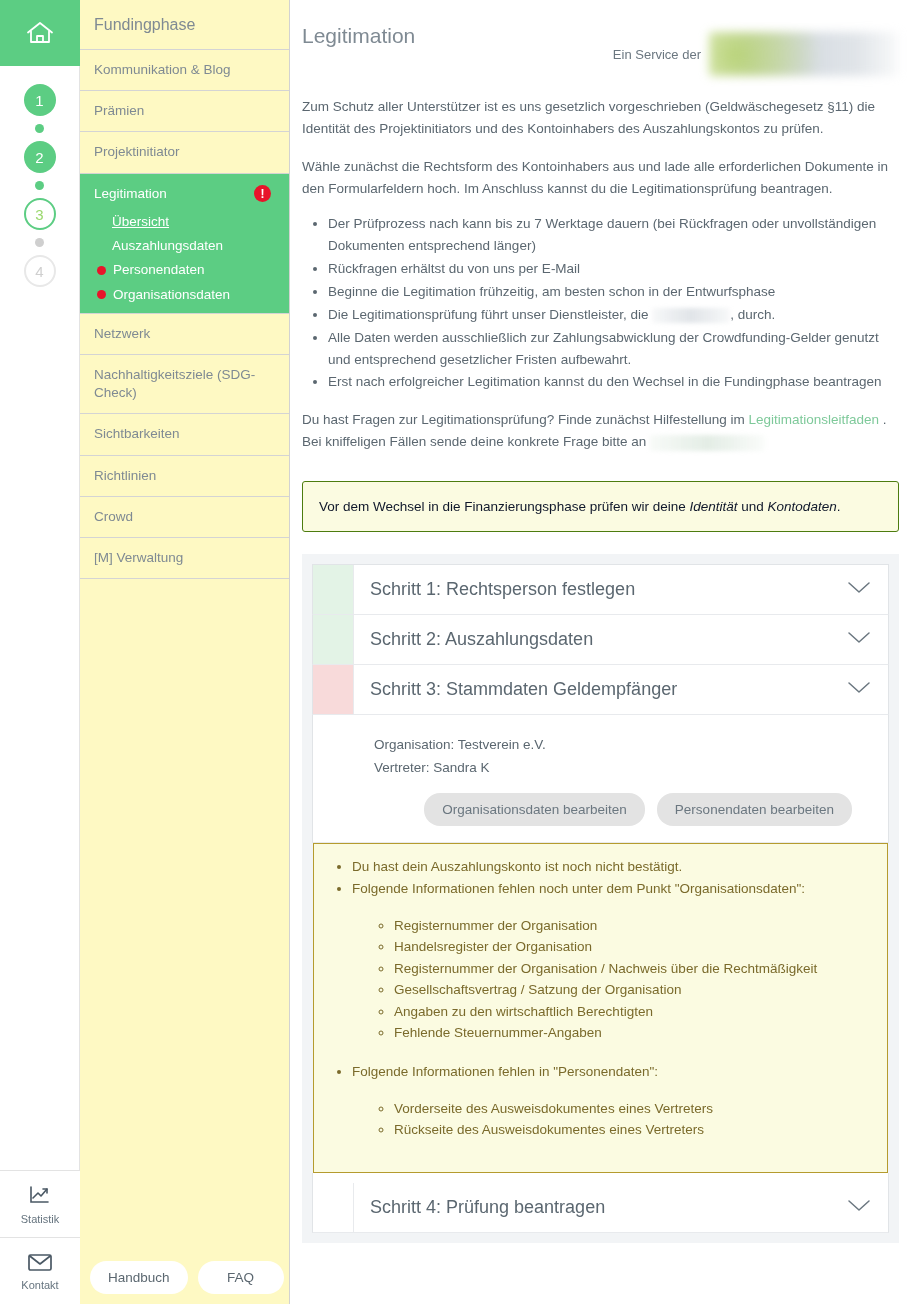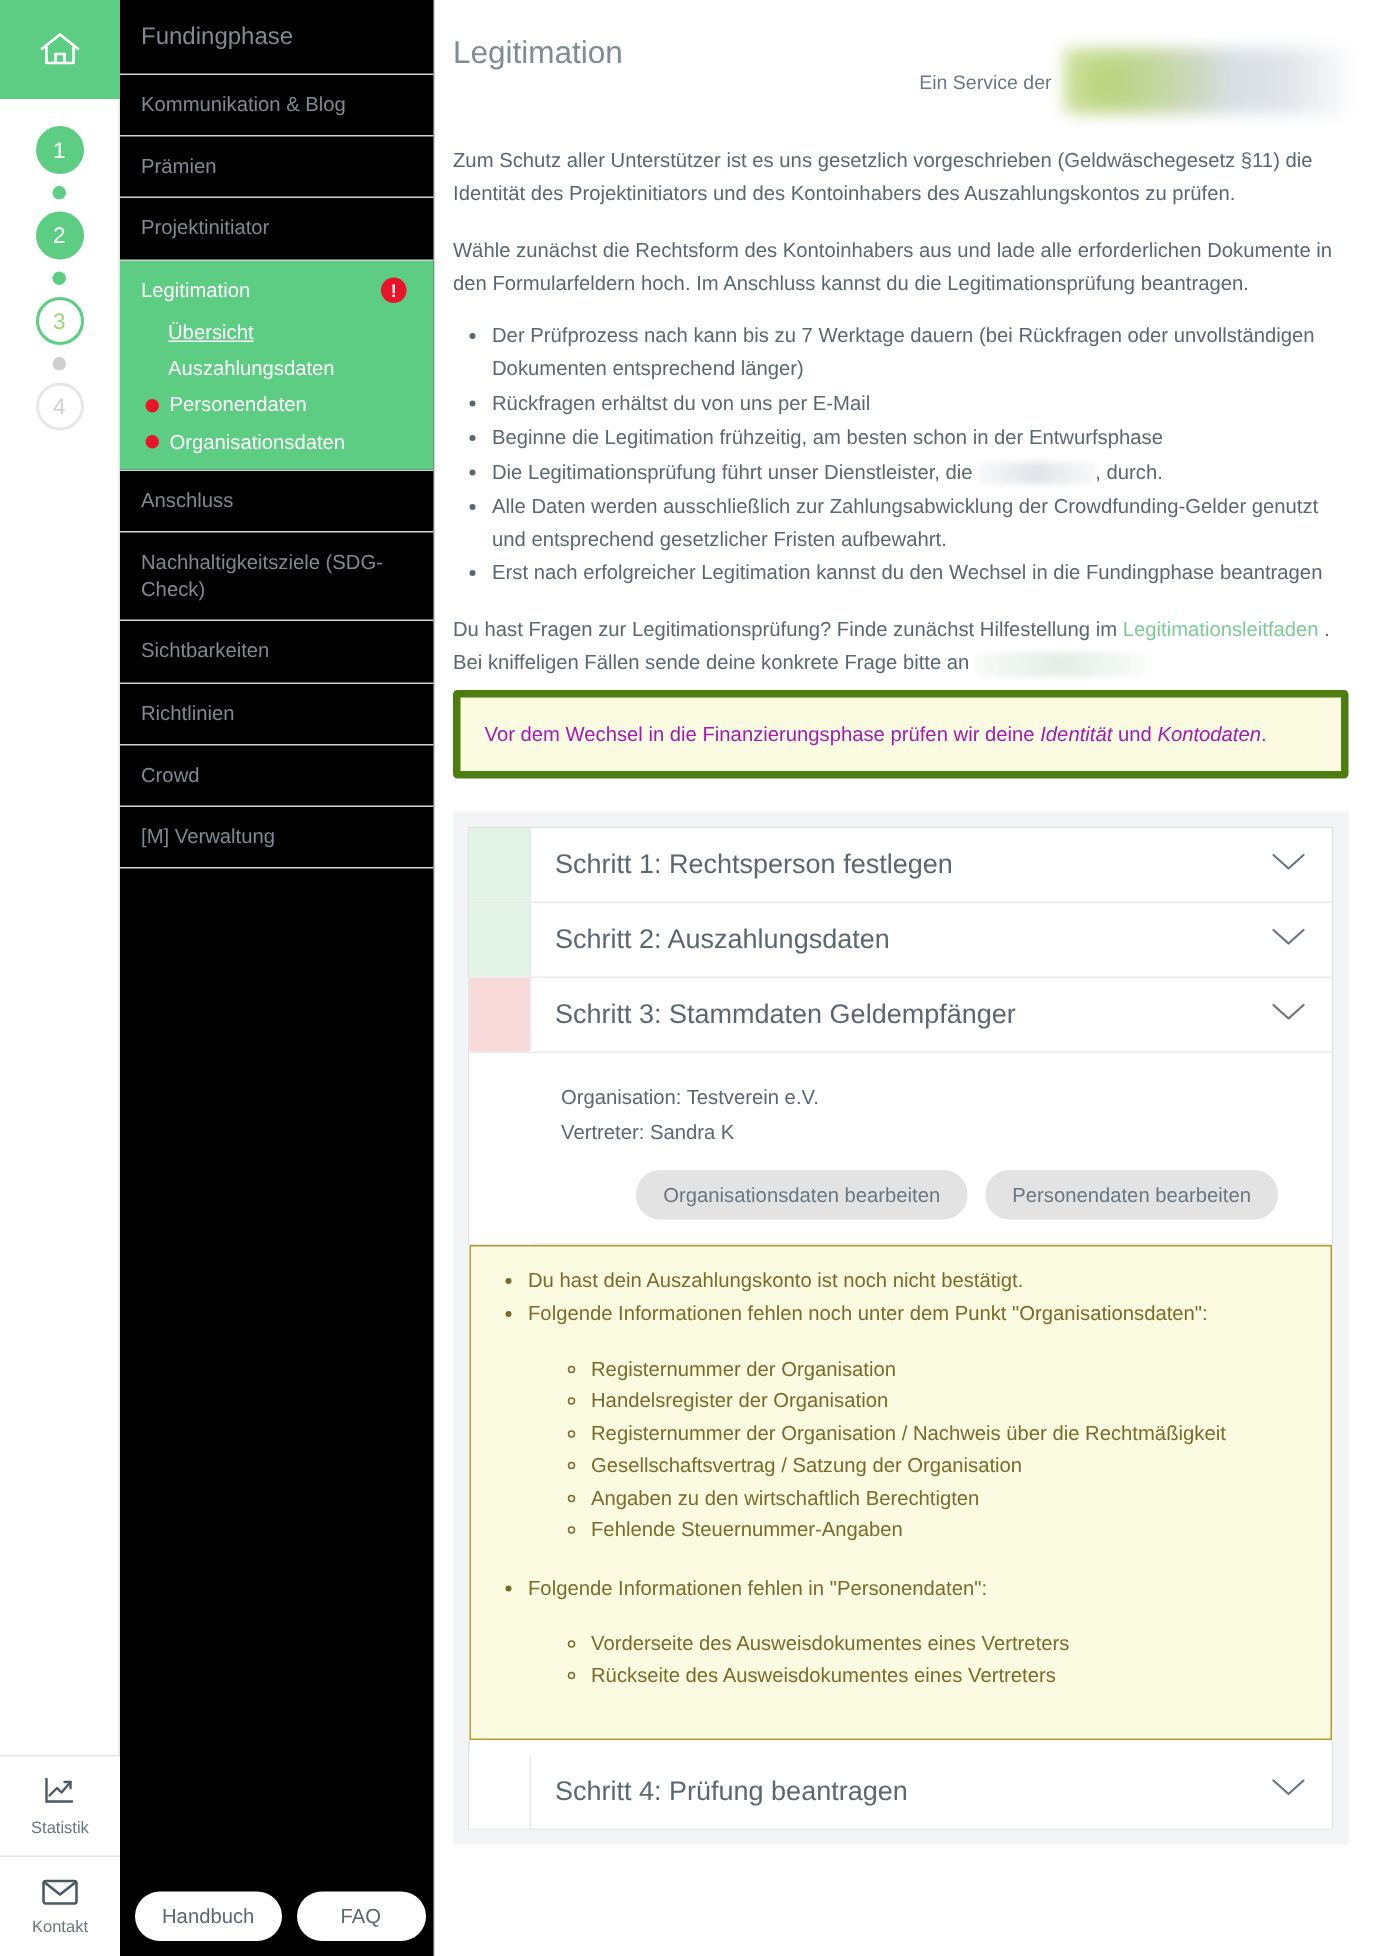--- a/index.html
+++ b/index.html
@@ -91,21 +91,21 @@
   }
   .rail-action .lbl {
     font-size: 11px;
     color: #66747f;
   }
 
   
   .sidebar {
     width: 210px;
     min-width: 210px;
-    background: #000000;
+    background: #fef9c3;
     border-right: 1px solid #d2d2d2;
     position: relative;
   }
   .sidebar-title {
     padding: 16px 14px 15px 14px;
     font-size: 16px;
     color: #7f8a93;
     border-bottom: 1px solid #d4d4d4;
   }
   .menu-item {
@@ -249,27 +249,27 @@
   .redact.w1 { width: 78px; }
   .redact.w2 {
     width: 115px;
     height: 16px;
     background: linear-gradient(90deg, rgba(228,238,228,0.25), rgba(226,236,228,0.95), rgba(232,240,232,0.2));
   }
   .link-green { color: #7ec99a; text-decoration: none; }
 
   
   .notice {
-    margin-top: 7px;
-    border: 5px solid #4d7c0f;
+    margin-top: 28px;
+    border: 1px solid #4d7c0f;
     background: #fbfbe1;
     border-radius: 3px;
     padding: 17px 16px;
     font-size: 13.5px;
-    color: #a21caf;
+    color: #0f172a;
     max-width: 600px;
   }
   .notice em { font-style: italic; }
 
   
   .panel {
     margin-top: 22px;
     background: #f2f4f6;
     padding: 10px;
     max-width: 600px;
@@ -446,21 +446,21 @@
           <span class="sub-dot"></span>
           <span class="txt">Personendaten</span>
         </div>
         <div class="subitem sub-indent">
           <span class="sub-dot"></span>
           <span class="txt">Organisationsdaten</span>
         </div>
       </div>
     </div>
 
-    <div class="menu-item menu-after-active">Anschluss</div>
+    <div class="menu-item menu-after-active">Netzwerk</div>
     <div class="menu-item">Nachhaltigkeitsziele (SDG-Check)</div>
     <div class="menu-item">Sichtbarkeiten</div>
     <div class="menu-item">Richtlinien</div>
     <div class="menu-item">Crowd</div>
     <div class="menu-item">[M] Verwaltung</div>
 
     <div class="sidebar-foot">
       <button class="pill-btn">Handbuch</button>
       <button class="pill-btn">FAQ</button>
     </div>

